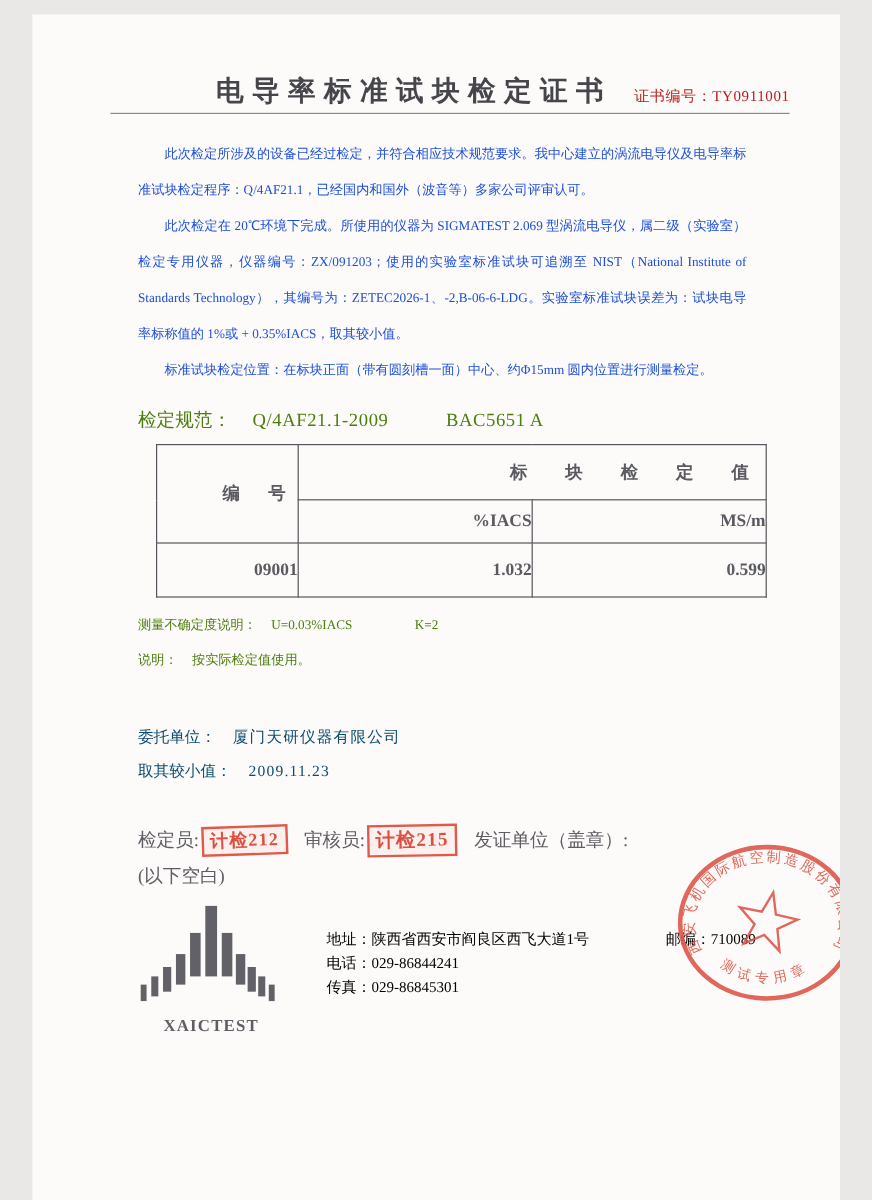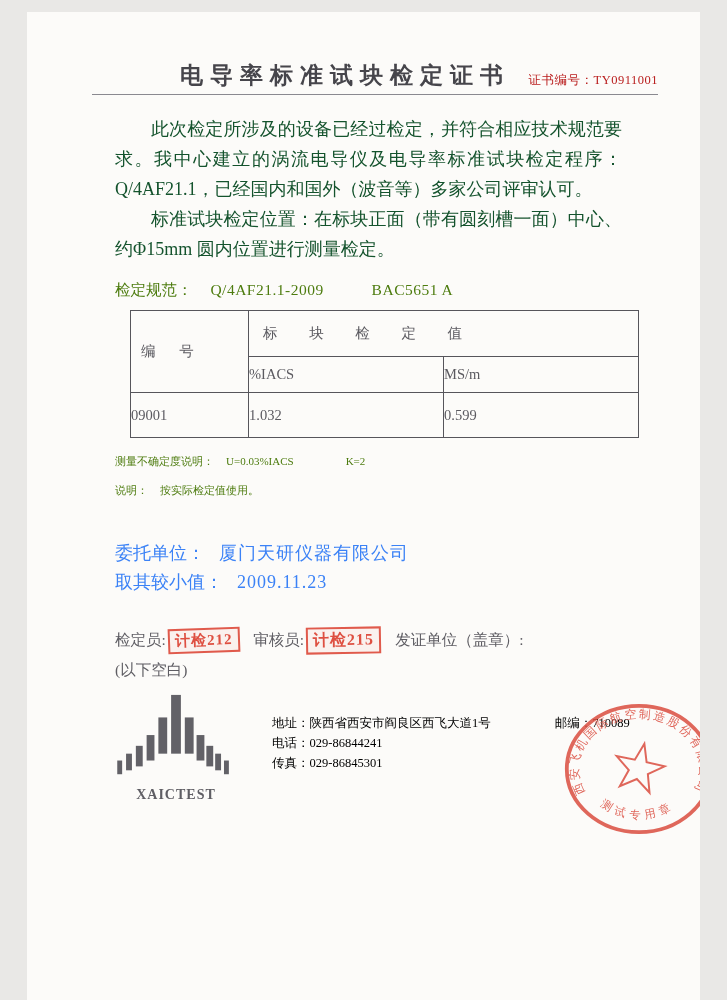--- a/index.html
+++ b/index.html
@@ -31,24 +31,24 @@
   .cert-no{
     position:absolute;
     right:0;top:60px;
     font-size:12.5px;
     color:#b91c1c;
     letter-spacing:.5px;
   }
   
   .body-text{
     margin:19px 78px 0 88px;
-    font-size:18px;
+    font-size:11px;
     line-height:30px;
     text-align:justify;
-    color:#14532d;
+    color:#1d4ed8;
   }
   .body-text p{margin:0;text-indent:2em;}
   .spec-line{
     margin:16px 0 0 88px;
     font-size:15.5px;
     color:#4d7c0f;
   }
   .spec-line .v1{margin-left:14px;letter-spacing:.5px;}
   .spec-line .v2{margin-left:44px;letter-spacing:.5px;}
   .results-label{
@@ -60,43 +60,43 @@
   table.results{
     margin:9px 0 0 103px;
     border-collapse:collapse;
     table-layout:fixed;
     width:509px;
     font-size:14.5px;
     color:#5b5a60;
   }
   table.results td,table.results th{
     border:1.5px solid #56555b;
-    text-align:left;
-    font-weight:normal;
+    text-align:right;
+    font-weight:bold;
     padding:0;
   }
   .col-id{width:117px;}
   .col-iacs{width:172px;}
   .col-msm{width:220px;}
   .row-group{height:46px;}
   .row-units{height:36px;}
   .row-data{height:45px;}
   .id-head{letter-spacing:10px;text-indent:10px;}
   .group-head{letter-spacing:14px;text-indent:14px;}
   
   .note-line{
     margin:9px 0 0 88px;
     font-size:11px;
     line-height:29px;
     color:#4d7c0f;
   }
   .note-line .kv{margin-left:12px;}
   .note-line .k2{margin-left:52px;}
   
-  .info-block{margin:34px 0 0 88px;font-size:18px;line-height:29px;color:#3b82f6;}
+  .info-block{margin:34px 0 0 88px;font-size:13px;line-height:29px;color:#0c4a6e;}
   .info-block .val{margin-left:14px;letter-spacing:1px;}
   
   .sign-row{
     margin:30px 0 0 88px;
     font-size:15.5px;
     color:#5e5d63;
     display:flex;
     align-items:center;
   }
   .red-stamp{
@@ -152,20 +152,21 @@
 
 <div class="page">
 
   <div class="header">
     <div class="title">电导率标准试块检定证书</div>
     <div class="cert-no"><span>证书编号：</span><span>TY0911001</span></div>
   </div>
 
   <div class="body-text">
     <p>此次检定所涉及的设备已经过检定，并符合相应技术规范要求。我中心建立的涡流电导仪及电导率标准试块检定程序：Q/4AF21.1，已经国内和国外（波音等）多家公司评审认可。</p>
+    <p>此次检定在 20℃环境下完成。所使用的仪器为 SIGMATEST 2.069 型涡流电导仪，属二级（实验室）检定专用仪器，仪器编号：ZX/091203；使用的实验室标准试块可追溯至 NIST（National Institute of Standards Technology），其编号为：ZETEC2026-1、-2,B-06-6-LDG。实验室标准试块误差为：试块电导率标称值的 1%或 + 0.35%IACS，取其较小值。</p>
     <p>标准试块检定位置：在标块正面（带有圆刻槽一面）中心、约Φ15mm 圆内位置进行测量检定。</p>
   </div>
 
   <div class="spec-line">
     <span>检定规范：</span>
     <span class="v1">Q/4AF21.1-2009</span>
     <span class="v2">BAC5651 A</span>
   </div>
 
 

